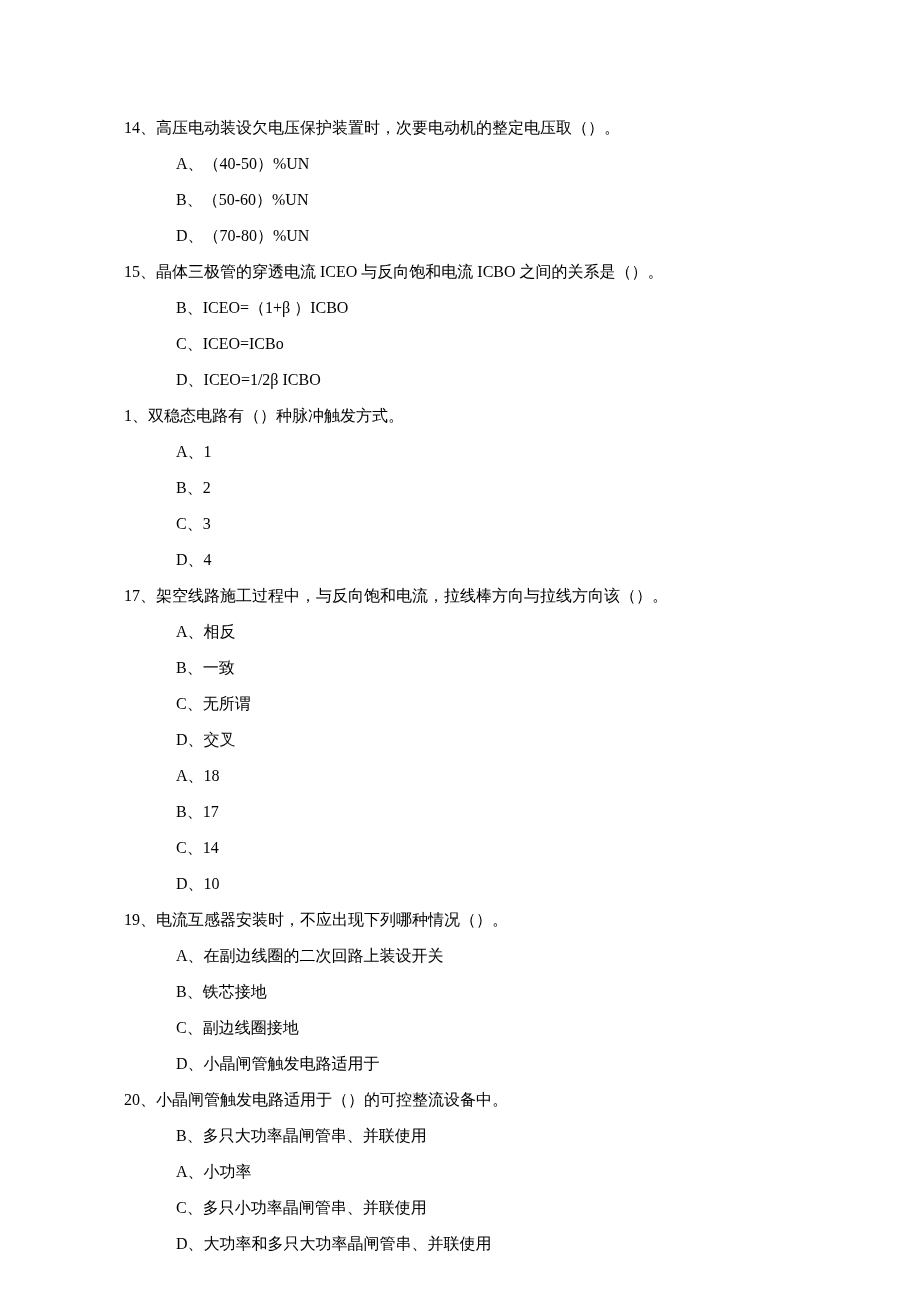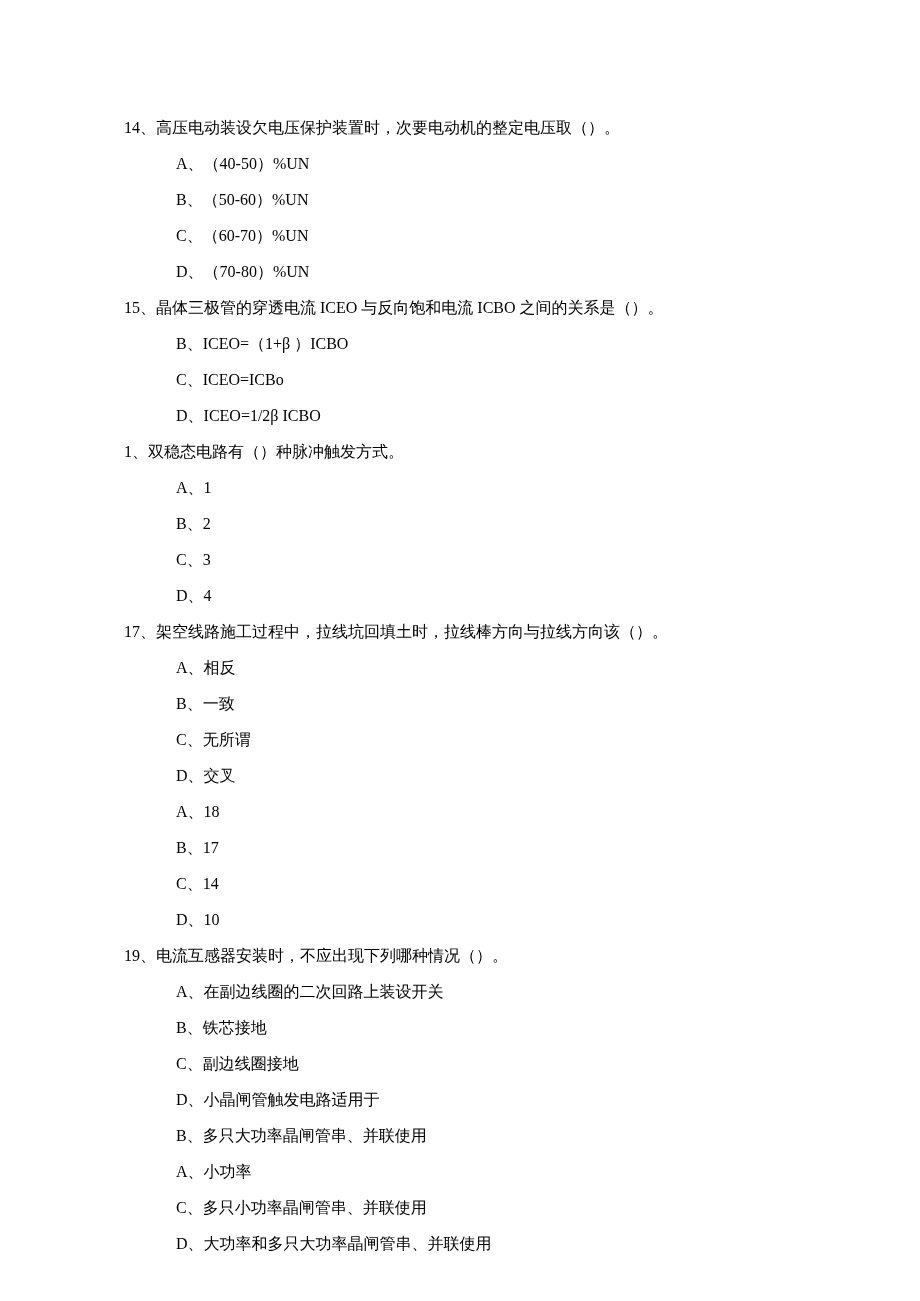--- a/index.html
+++ b/index.html
@@ -22,41 +22,40 @@
       padding: 0 0 0 48px;
     }
   </style>
 </head>
 <body>
 
 <div>
   <p class="question-text"><span>14、</span><span>高压电动装设欠电压保护装置时，次要电动机的整定电压取（）。</span></p>
   <p class="option">A、（40-50）%UN</p>
   <p class="option">B、（50-60）%UN</p>
-  <p class="option">C、（60-70）%UN</p>
   <p class="option">D、（70-80）%UN</p>
 </div>
 
 <div>
   <p class="question-text"><span>15、</span><span>晶体三极管的穿透电流 ICEO 与反向饱和电流 ICBO 之间的关系是（）。</span></p>
   <p class="option">B、ICEO=（1+β ）ICBO</p>
   <p class="option">C、ICEO=ICBo</p>
   <p class="option">D、ICEO=1/2β ICBO</p>
 </div>
 
 <div>
   <p class="question-text"><span>1、</span><span>双稳态电路有（）种脉冲触发方式。</span></p>
   <p class="option">A、1</p>
   <p class="option">B、2</p>
   <p class="option">C、3</p>
   <p class="option">D、4</p>
 </div>
 
 <div>
-  <p class="question-text"><span>17、</span><span>架空线路施工过程中，拉线坑回填土时，拉线棒方向与拉线方向该（）。</span></p>
+  <p class="question-text"><span>17、</span><span>架空线路施工过程中，与反向饱和电流，拉线棒方向与拉线方向该（）。</span></p>
   <p class="option">A、相反</p>
   <p class="option">B、一致</p>
   <p class="option">C、无所谓</p>
   <p class="option">D、交叉</p>
 </div>
 
 <div>
   <p class="option">A、18</p>
   <p class="option">B、17</p>
   <p class="option">C、14</p>
@@ -65,17 +64,18 @@
 
 <div>
   <p class="question-text"><span>19、</span><span>电流互感器安装时，不应出现下列哪种情况（）。</span></p>
   <p class="option">A、在副边线圈的二次回路上装设开关</p>
   <p class="option">B、铁芯接地</p>
   <p class="option">C、副边线圈接地</p>
   <p class="option">D、小晶闸管触发电路适用于</p>
 </div>
 
 <div>
+  <p class="question-text"><span>20、</span><span>小晶闸管触发电路适用于（）的可控整流设备中。</span></p>
   <p class="option">B、多只大功率晶闸管串、并联使用</p>
   <p class="option">A、小功率</p>
   <p class="option">C、多只小功率晶闸管串、并联使用</p>
   <p class="option">D、大功率和多只大功率晶闸管串、并联使用</p>
 </div>
 
 </body></html>

